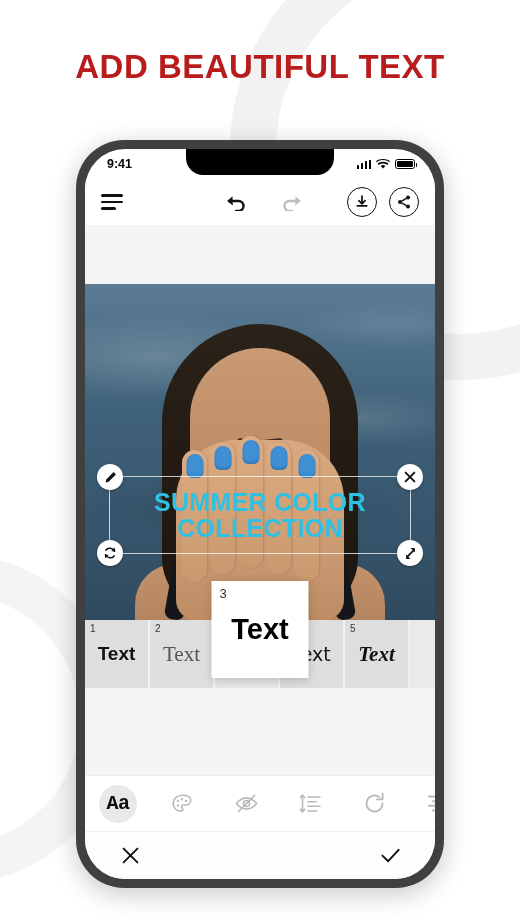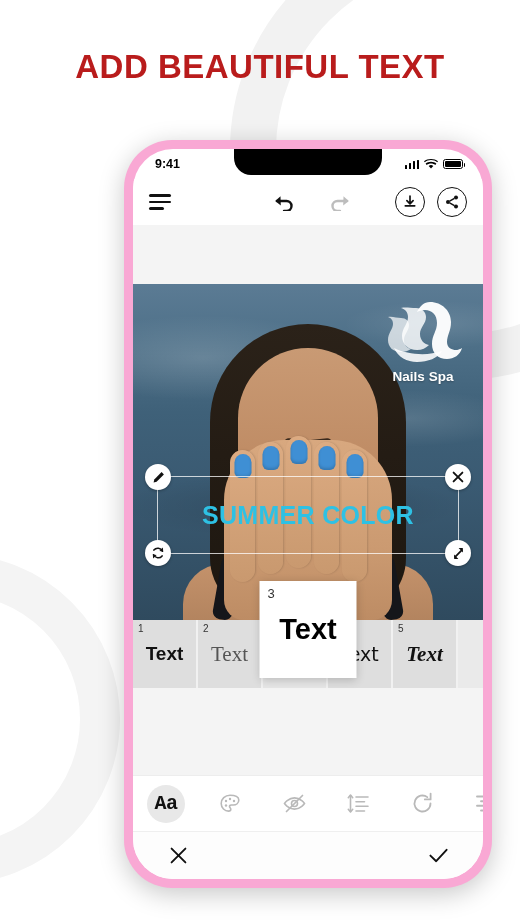--- a/index.html
+++ b/index.html
@@ -39,26 +39,25 @@
     letter-spacing:0.5px;
     color:#b91c1c;
     z-index:3;
   }
 
   
   .phone{
     position:absolute;
     left:76px; top:140px;
     width:368px; height:748px;
-    background:#f9a8d4;
+    background:#404040;
     border-radius:48px;
     z-index:2;
     box-shadow:0 6px 26px rgba(0,0,0,.22);
     padding:9px;
-    margin-left:48px;
   }
   .screen{
     width:100%; height:100%;
     background:#fff;
     border-radius:40px;
     overflow:hidden;
     position:relative;
     display:flex;
     flex-direction:column;
   }
@@ -435,33 +434,25 @@
               </div>
             <div class="finger" style="left:90px;top:2px">
                 <i></i>
               </div>
             <div class="finger" style="left:118px;top:10px">
                 <i></i>
               </div>
           </div>
         </div>
 
-        <div class="wm">
-          <svg class="wm-mark" viewBox="0 0 78 66">
-            <path d="M46 4c12 0 21 9 21 20 0 9-4 13-4 20 0 6 5 8 9 8 3 0 6-2 6-2-2 7-8 11-15 11-9 0-15-6-15-15 0-9 5-13 5-21 0-8-5-13-12-13-3 0-6 1-8 2C36 8 40 4 46 4Z" fill="#fff" opacity=".96"></path>
-            <path d="M32 10c6 0 10 4 10 9 0 7-6 10-6 17 0 6 4 10 9 11-3 3-7 5-12 5-9 0-15-6-15-14 0-8 6-12 6-19 0-5-3-8-7-9 4-1 9 0 15 0Z" fill="#fff" opacity=".82"></path>
-            <path d="M17 20c5 0 8 3 8 7 0 6-5 9-5 15 0 5 3 8 7 9-3 2-6 3-10 3-8 0-13-5-13-12 0-7 5-11 5-16 0-4-2-6-5-7 4-1 9 1 13 1Z" fill="#fff" opacity=".7"></path>
-            <path d="M10 50c14 7 34 8 48 3-4 7-14 11-25 11-10 0-19-5-23-14Z" fill="#fff" opacity=".88"></path>
-          </svg>
-          <div class="wm-name">Nails Spa</div>
-        </div>
 
         <div class="textlayer">
           <div class="overlay-text">
             <div>SUMMER COLOR</div>
+            <div>COLLECTION</div>
           </div>
 
           <div class="handle tl">
             <svg width="13" height="13" viewBox="0 0 13 13">
               <path d="M9.6 1.1 L11.9 3.4 L4.6 10.7 L1.6 11.4 L2.3 8.4 Z" fill="#111"></path>
             </svg>
           </div>
           <div class="handle tr">
             <svg width="12" height="12" viewBox="0 0 12 12">
               <path d="M1.6 1.6 L10.4 10.4 M10.4 1.6 L1.6 10.4" stroke="#111" stroke-width="1.9" stroke-linecap="round"></path>

